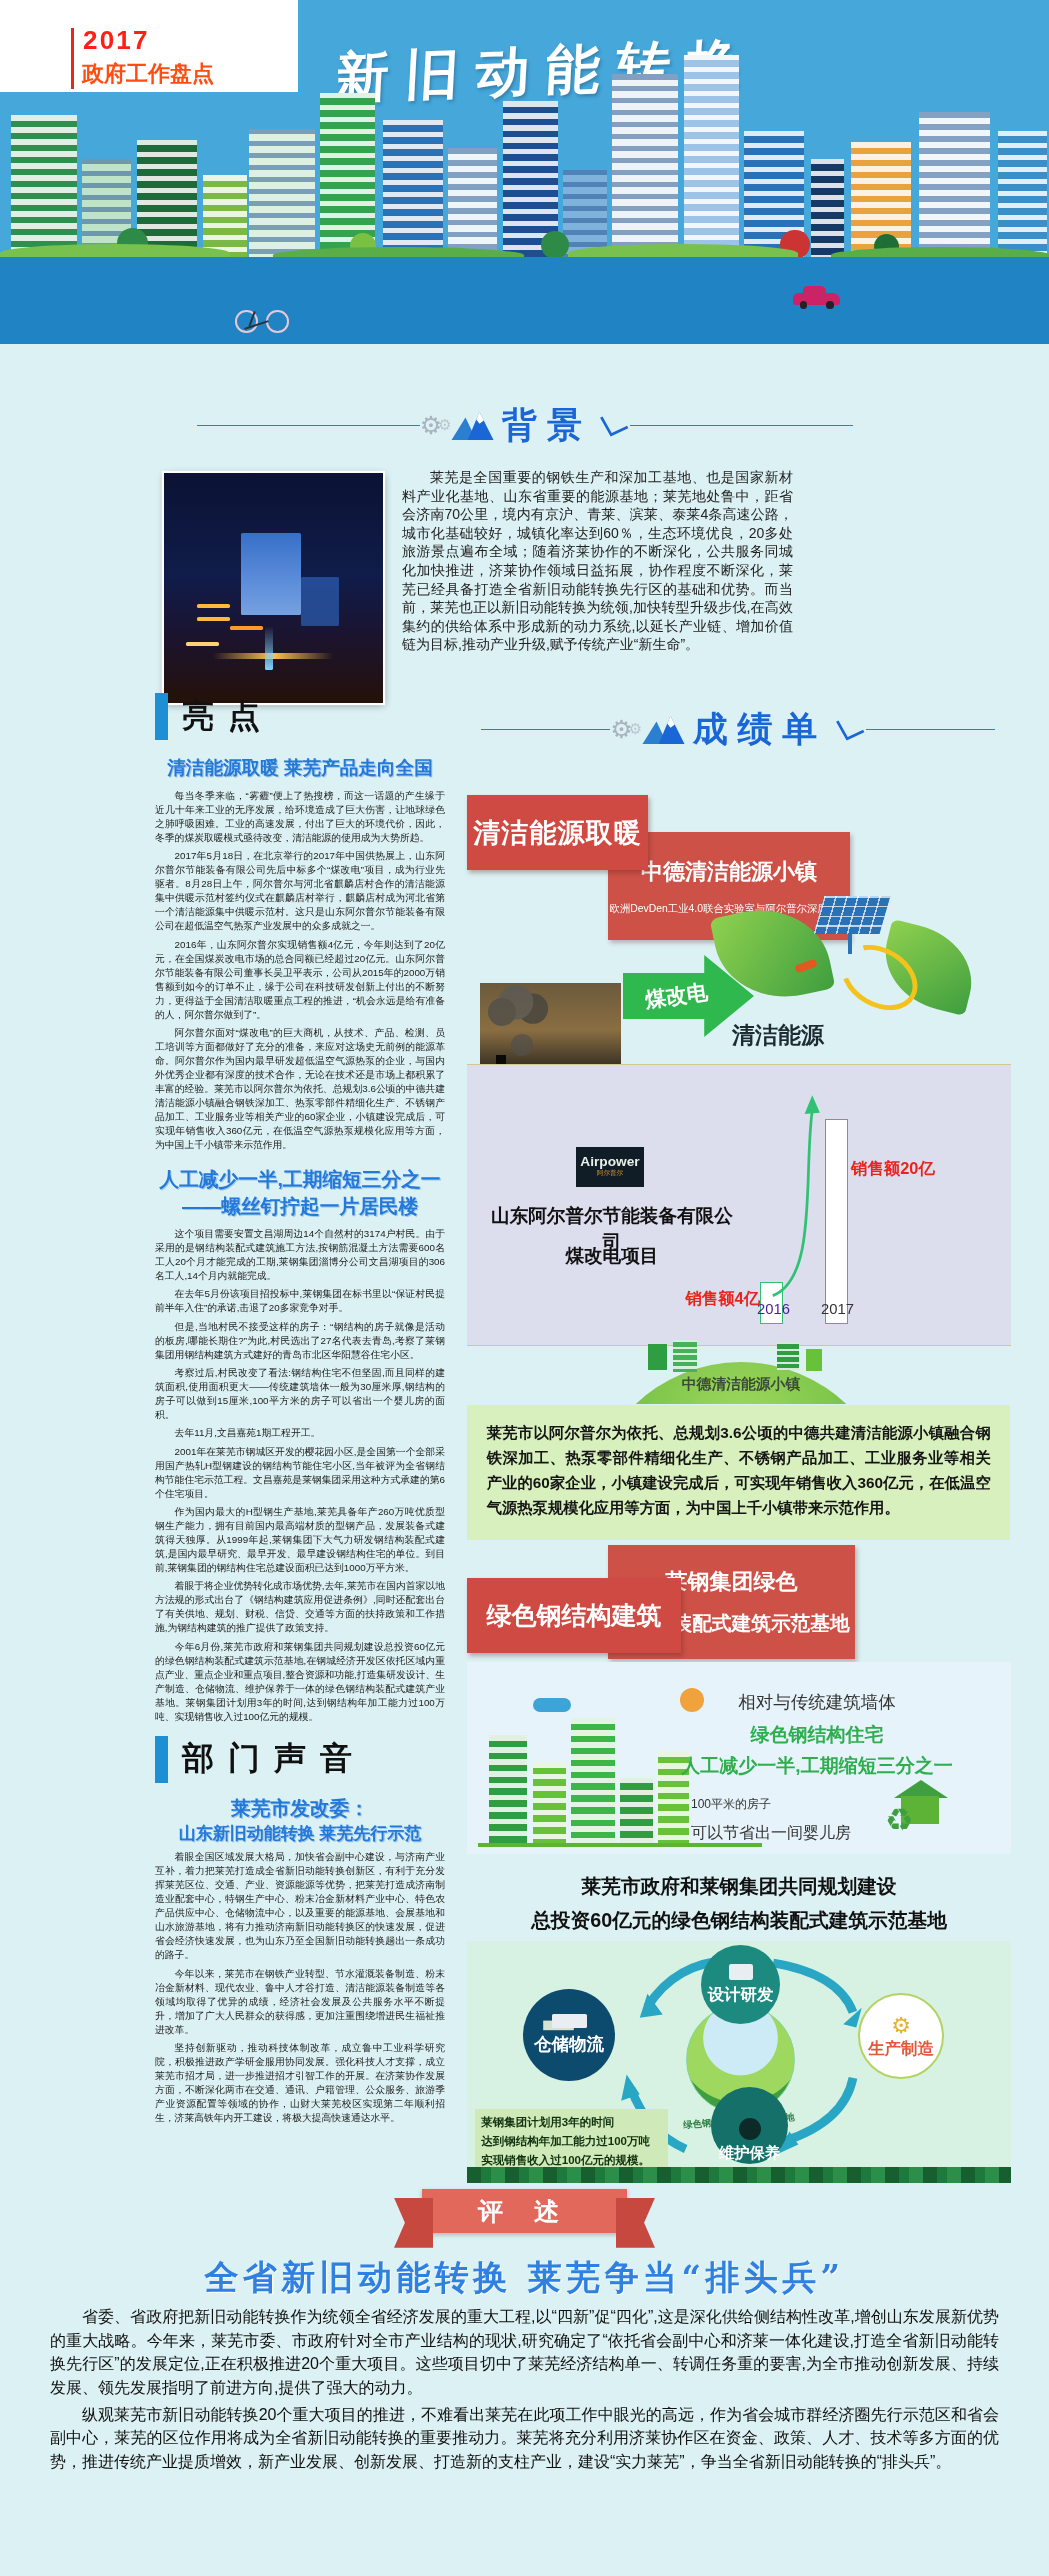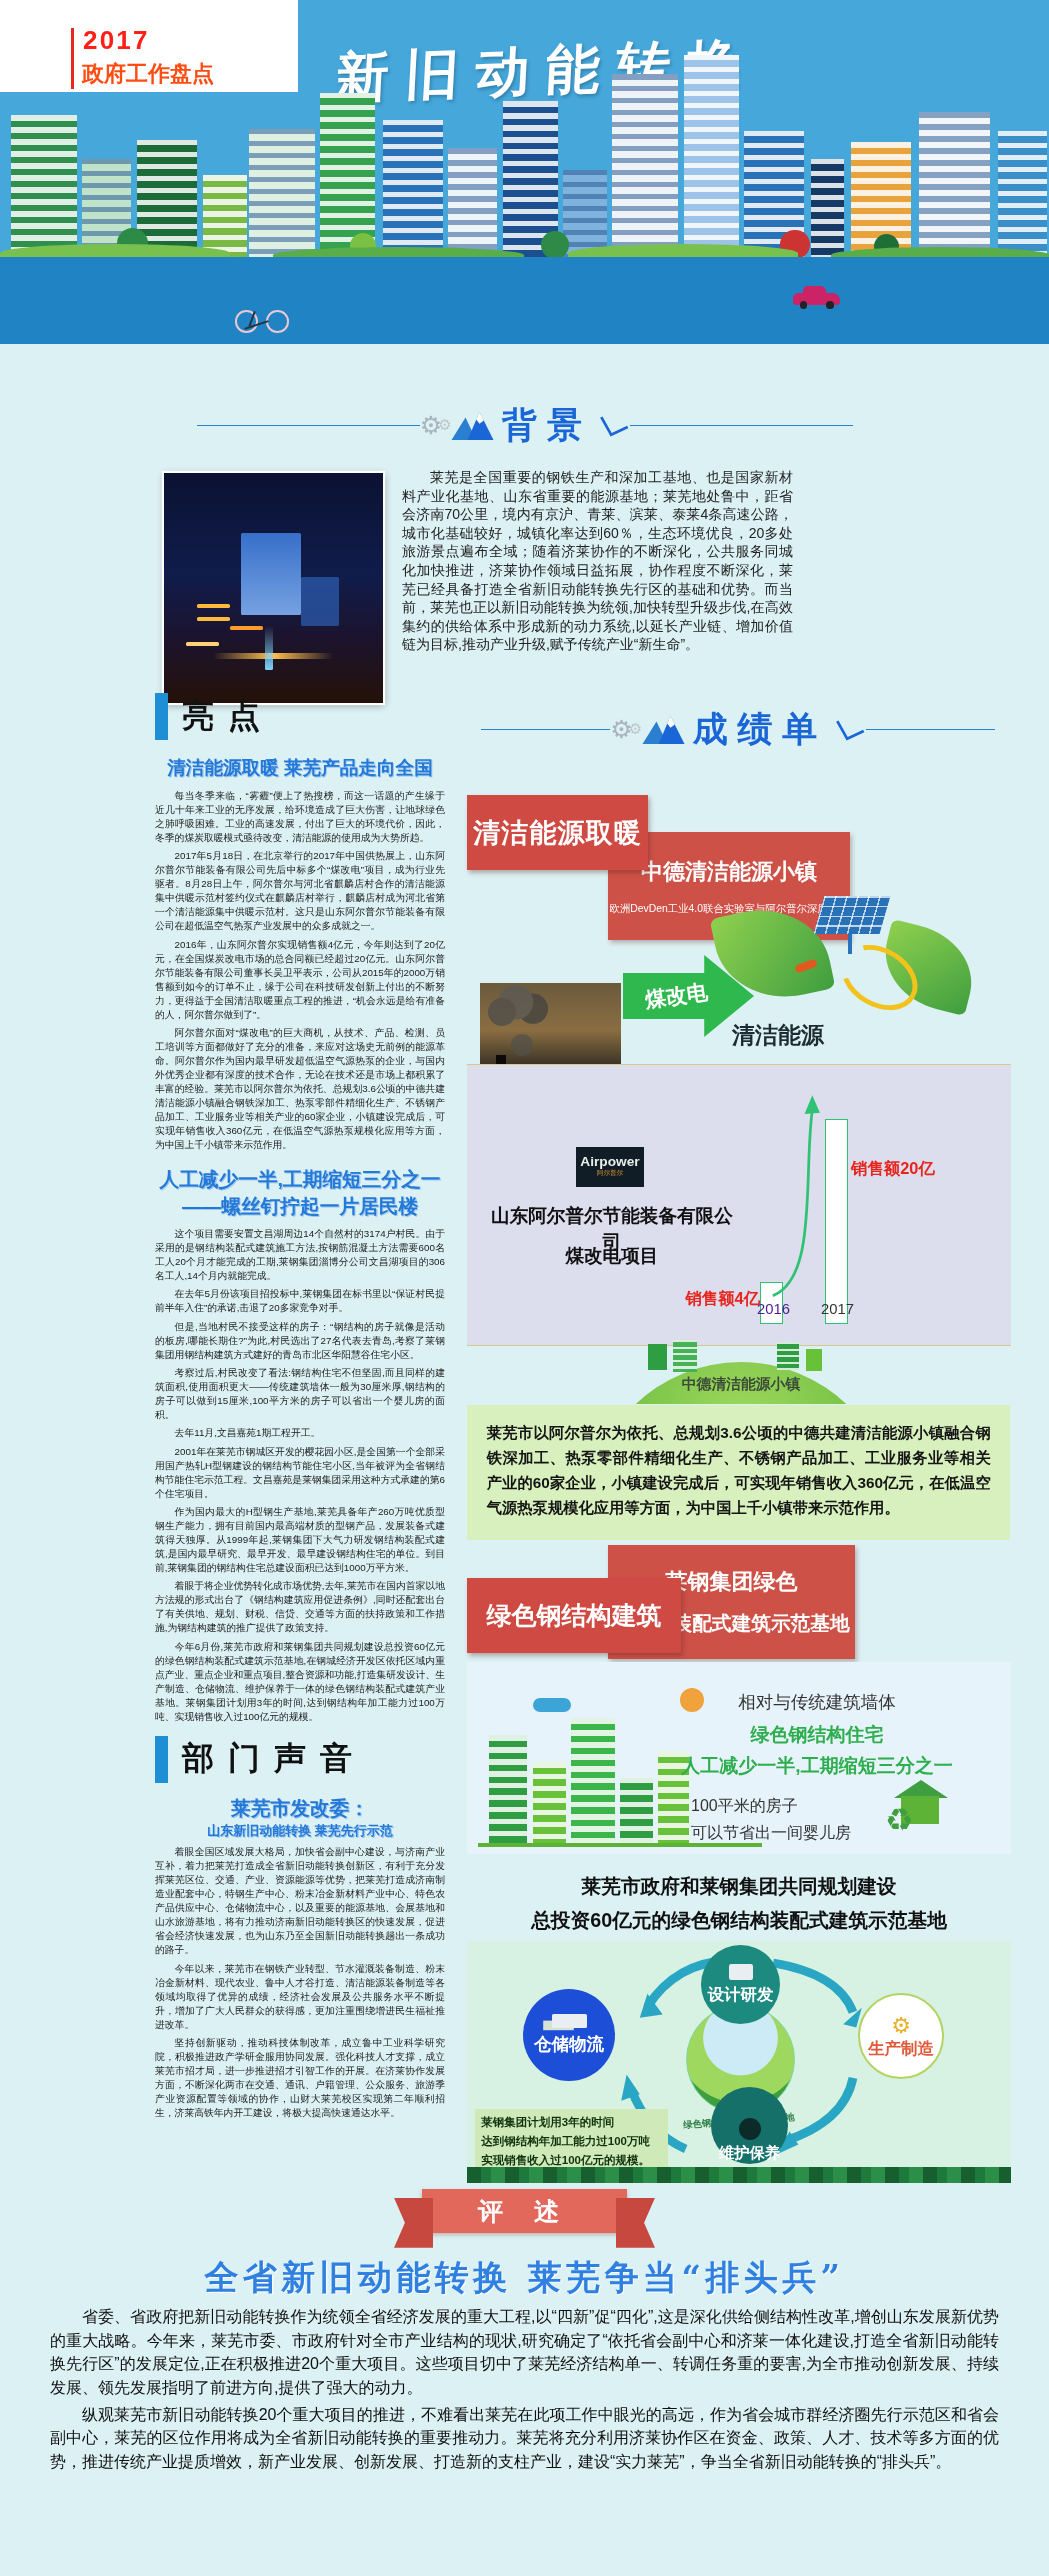--- a/index.html
+++ b/index.html
@@ -180,21 +180,21 @@
       <p class="bodytxt">2001年在莱芜市钢城区开发的樱花园小区,是全国第一个全部采用国产热轧H型钢建设的钢结构节能住宅小区,当年被评为全省钢结构节能住宅示范工程。文昌嘉苑是莱钢集团采用这种方式承建的第6个住宅项目。</p>
       <p class="bodytxt">作为国内最大的H型钢生产基地,莱芜具备年产260万吨优质型钢生产能力，拥有目前国内最高端材质的型钢产品，发展装备式建筑得天独厚。从1999年起,莱钢集团下大气力研发钢结构装配式建筑,是国内最早研究、最早开发、最早建设钢结构住宅的单位。到目前,莱钢集团的钢结构住宅总建设面积已达到1000万平方米。</p>
       <p class="bodytxt">着眼于将企业优势转化成市场优势,去年,莱芜市在国内首家以地方法规的形式出台了《钢结构建筑应用促进条例》,同时还配套出台了有关供地、规划、财税、信贷、交通等方面的扶持政策和工作措施,为钢结构建筑的推广提供了政策支持。</p>
       <p class="bodytxt">今年6月份,莱芜市政府和莱钢集团共同规划建设总投资60亿元的绿色钢结构装配式建筑示范基地,在钢城经济开发区依托区域内重点产业、重点企业和重点项目,整合资源和功能,打造集研发设计、生产制造、仓储物流、维护保养于一体的绿色钢结构装配式建筑产业基地。莱钢集团计划用3年的时间,达到钢结构年加工能力过100万吨、实现销售收入过100亿元的规模。</p>
     </div>
     <div class="blockhead" style="margin-top:12px;">
       <div class="bluebar"></div>
       <div class="blocktitle">部门声音</div>
     </div>
     <div class="subtitle" style="font-size:19.7px;margin-top:12px;">莱芜市发改委：</div>
-    <div class="subtitle" style="font-size:13px;">山东新旧动能转换 莱芜先行示范</div>
+    <div class="subtitle" style="font-size:17px;">山东新旧动能转换 莱芜先行示范</div>
     <div style="margin-top:5.5px;">
       <p class="voicepara">着眼全国区域发展大格局，加快省会副中心建设，与济南产业互补，着力把莱芜打造成全省新旧动能转换创新区，有利于充分发挥莱芜区位、交通、产业、资源能源等优势，把莱芜打造成济南制造业配套中心，特钢生产中心、粉末冶金新材料产业中心、特色农产品供应中心、仓储物流中心，以及重要的能源基地、会展基地和山水旅游基地，将有力推动济南新旧动能转换区的快速发展，促进省会经济快速发展，也为山东乃至全国新旧动能转换趟出一条成功的路子。</p>
       <p class="voicepara">今年以来，莱芜市在钢铁产业转型、节水灌溉装备制造、粉末冶金新材料、现代农业、鲁中人才谷打造、清洁能源装备制造等各领域均取得了优异的成绩，经济社会发展及公共服务水平不断提升，增加了广大人民群众的获得感，更加注重围绕增进民生福祉推进改革。</p>
       <p class="voicepara">坚持创新驱动，推动科技体制改革，成立鲁中工业科学研究院，积极推进政产学研金服用协同发展。强化科技人才支撑，成立莱芜市招才局，进一步推进招才引智工作的开展。在济莱协作发展方面，不断深化两市在交通、通讯、户籍管理、公众服务、旅游季产业资源配置等领域的协作，山财大莱芜校区实现第二年顺利招生，济莱高铁年内开工建设，将极大提高快速通达水平。</p>
     </div>
   </div>
 
   <div class="abs sechead" style="left:481px;top:706px;width:514px;">
     <div class="shline"></div>
     <span class="gear">⚙</span>
@@ -284,21 +284,21 @@
     <div class="abs" style="left:66px;top:36px;width:38px;height:14px;border-radius:7.7px;background:#3da4d8;"></div>
     <div class="abs w-white" style="left:22px;bottom:9.8px;width:38px;height:109px;background-color:#2f9e43;"></div>
     <div class="abs w-white" style="left:66px;bottom:9.8px;width:33px;height:82px;background-color:#67c23a;"></div>
     <div class="abs w-white" style="left:104px;bottom:9.8px;width:44px;height:126px;background-color:#3cb54a;"></div>
     <div class="abs w-white" style="left:153px;bottom:9.8px;width:33px;height:66px;background-color:#2f9e43;"></div>
     <div class="abs w-white" style="left:191px;bottom:9.8px;width:31px;height:93px;background-color:#67c23a;"></div>
     <div class="abs" style="left:11px;bottom:6.6px;width:284px;height:4.4px;background:#5cb335;"></div>
     <div class="abs" style="left:235px;top:28px;width:230px;text-align:center;font-size:17.5px;color:#333;">相对与传统建筑墙体</div>
     <div class="abs greenT" style="left:235px;top:60px;width:230px;text-align:center;font-size:19px;">绿色钢结构住宅</div>
     <div class="abs greenT" style="left:197px;top:91px;width:306px;text-align:center;font-size:19px;">人工减少一半,工期缩短三分之一</div>
-    <div class="abs" style="left:224px;top:134px;font-size:16px;color:#333;">100平米的房子</div>
+    <div class="abs" style="left:224px;top:134px;font-size:12px;color:#333;">100平米的房子</div>
     <div class="abs" style="left:224px;top:161px;font-size:16px;color:#333;">可以节省出一间婴儿房</div>
     <div class="abs" style="left:421px;top:115px;width:66px;height:60px;">
       <div class="houseroof"></div>
         <div class="housebase"></div>
       <span style="position:absolute;left:-3.3px;top:24px;font-size:32px;color:#3f9e3f;font-family:'DejaVu Sans',sans-serif;">♻</span>
     </div>
   </div>
 
   <div class="abs" style="left:467px;top:1873px;width:544px;text-align:center;font-size:19.7px;font-weight:bold;color:#111;">莱芜市政府和莱钢集团共同规划建设</div>
   <div class="abs" style="left:467px;top:1907px;width:544px;text-align:center;font-size:19.7px;font-weight:bold;color:#111;">总投资60亿元的绿色钢结构装配式建筑示范基地</div>
@@ -321,21 +321,21 @@
       <span>设计研发</span>
     </div>
     <div class="node" style="left:391px;top:52px;width:82px;height:82px;background:#fff;border:2.2px solid #b3d465;color:#e2593a;font-size:16.4px;">
       <span style="font-size:22px;color:#e8b028;font-family:'DejaVu Sans',sans-serif;">⚙</span>
       <span>生产制造</span>
     </div>
     <div class="node" style="left:244px;top:146px;width:77px;height:77px;background:#16706a;color:#fff;font-size:15.3px;justify-content:flex-end;">
       <div style="width:22px;height:22px;background:#0c2a28;border-radius:50%;margin-bottom:3.3px;"></div>
       <span>维护保养</span>
     </div>
-    <div class="node" style="left:56px;top:48px;width:92px;height:92px;background:#1d4ed8;color:#fff;font-size:17.5px;">
+    <div class="node" style="left:56px;top:48px;width:92px;height:92px;background:#0c4a6e;color:#fff;font-size:17.5px;">
       <div style="width:35px;height:14px;background:#e8eef2;border-radius:1.6px;margin-bottom:4.4px;box-shadow:-11px 4.4px 0 -2.2px #d7e3d2;"></div>
       <span>仓储物流</span>
     </div>
     <div class="abs notebox" style="left:7.7px;top:168px;width:180px;">
       <div>莱钢集团计划用3年的时间</div>
       <div>达到钢结构年加工能力过100万吨</div>
       <div>实现销售收入过100亿元的规模。</div>
     </div>
     <div class="abs skyline" style="left:0;bottom:0;width:544px;height:16.4px;"></div>
   </div>

